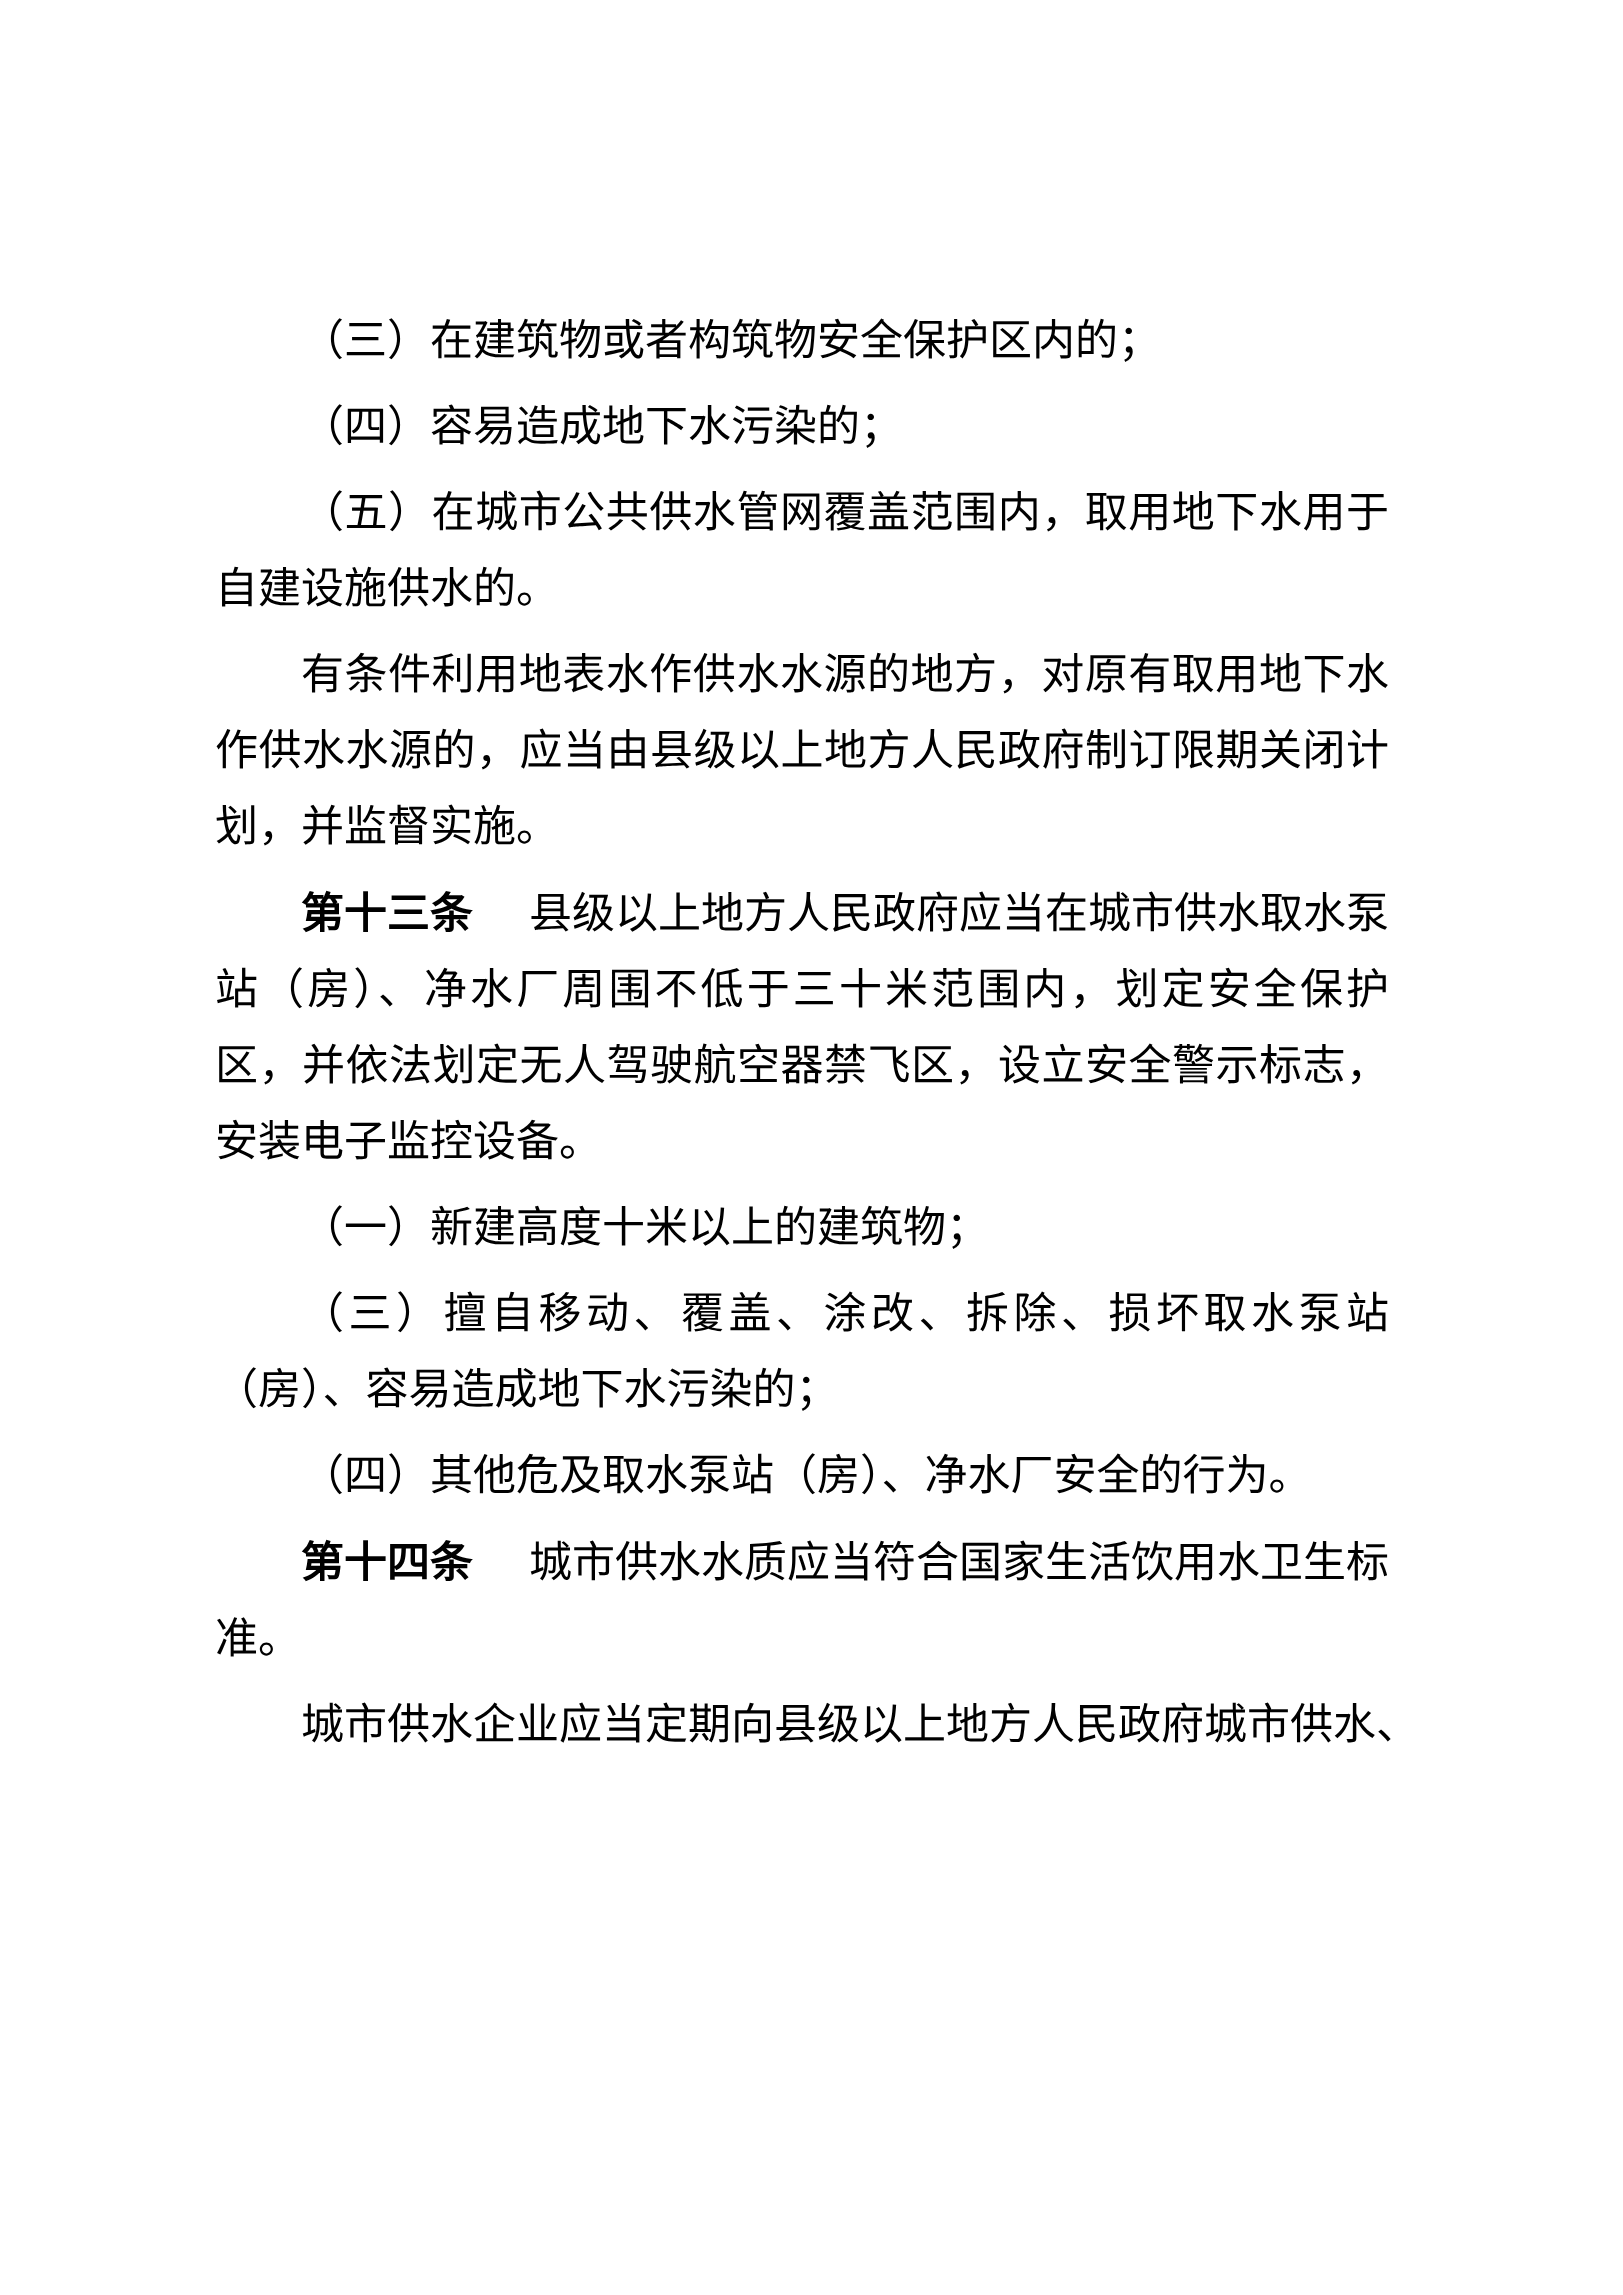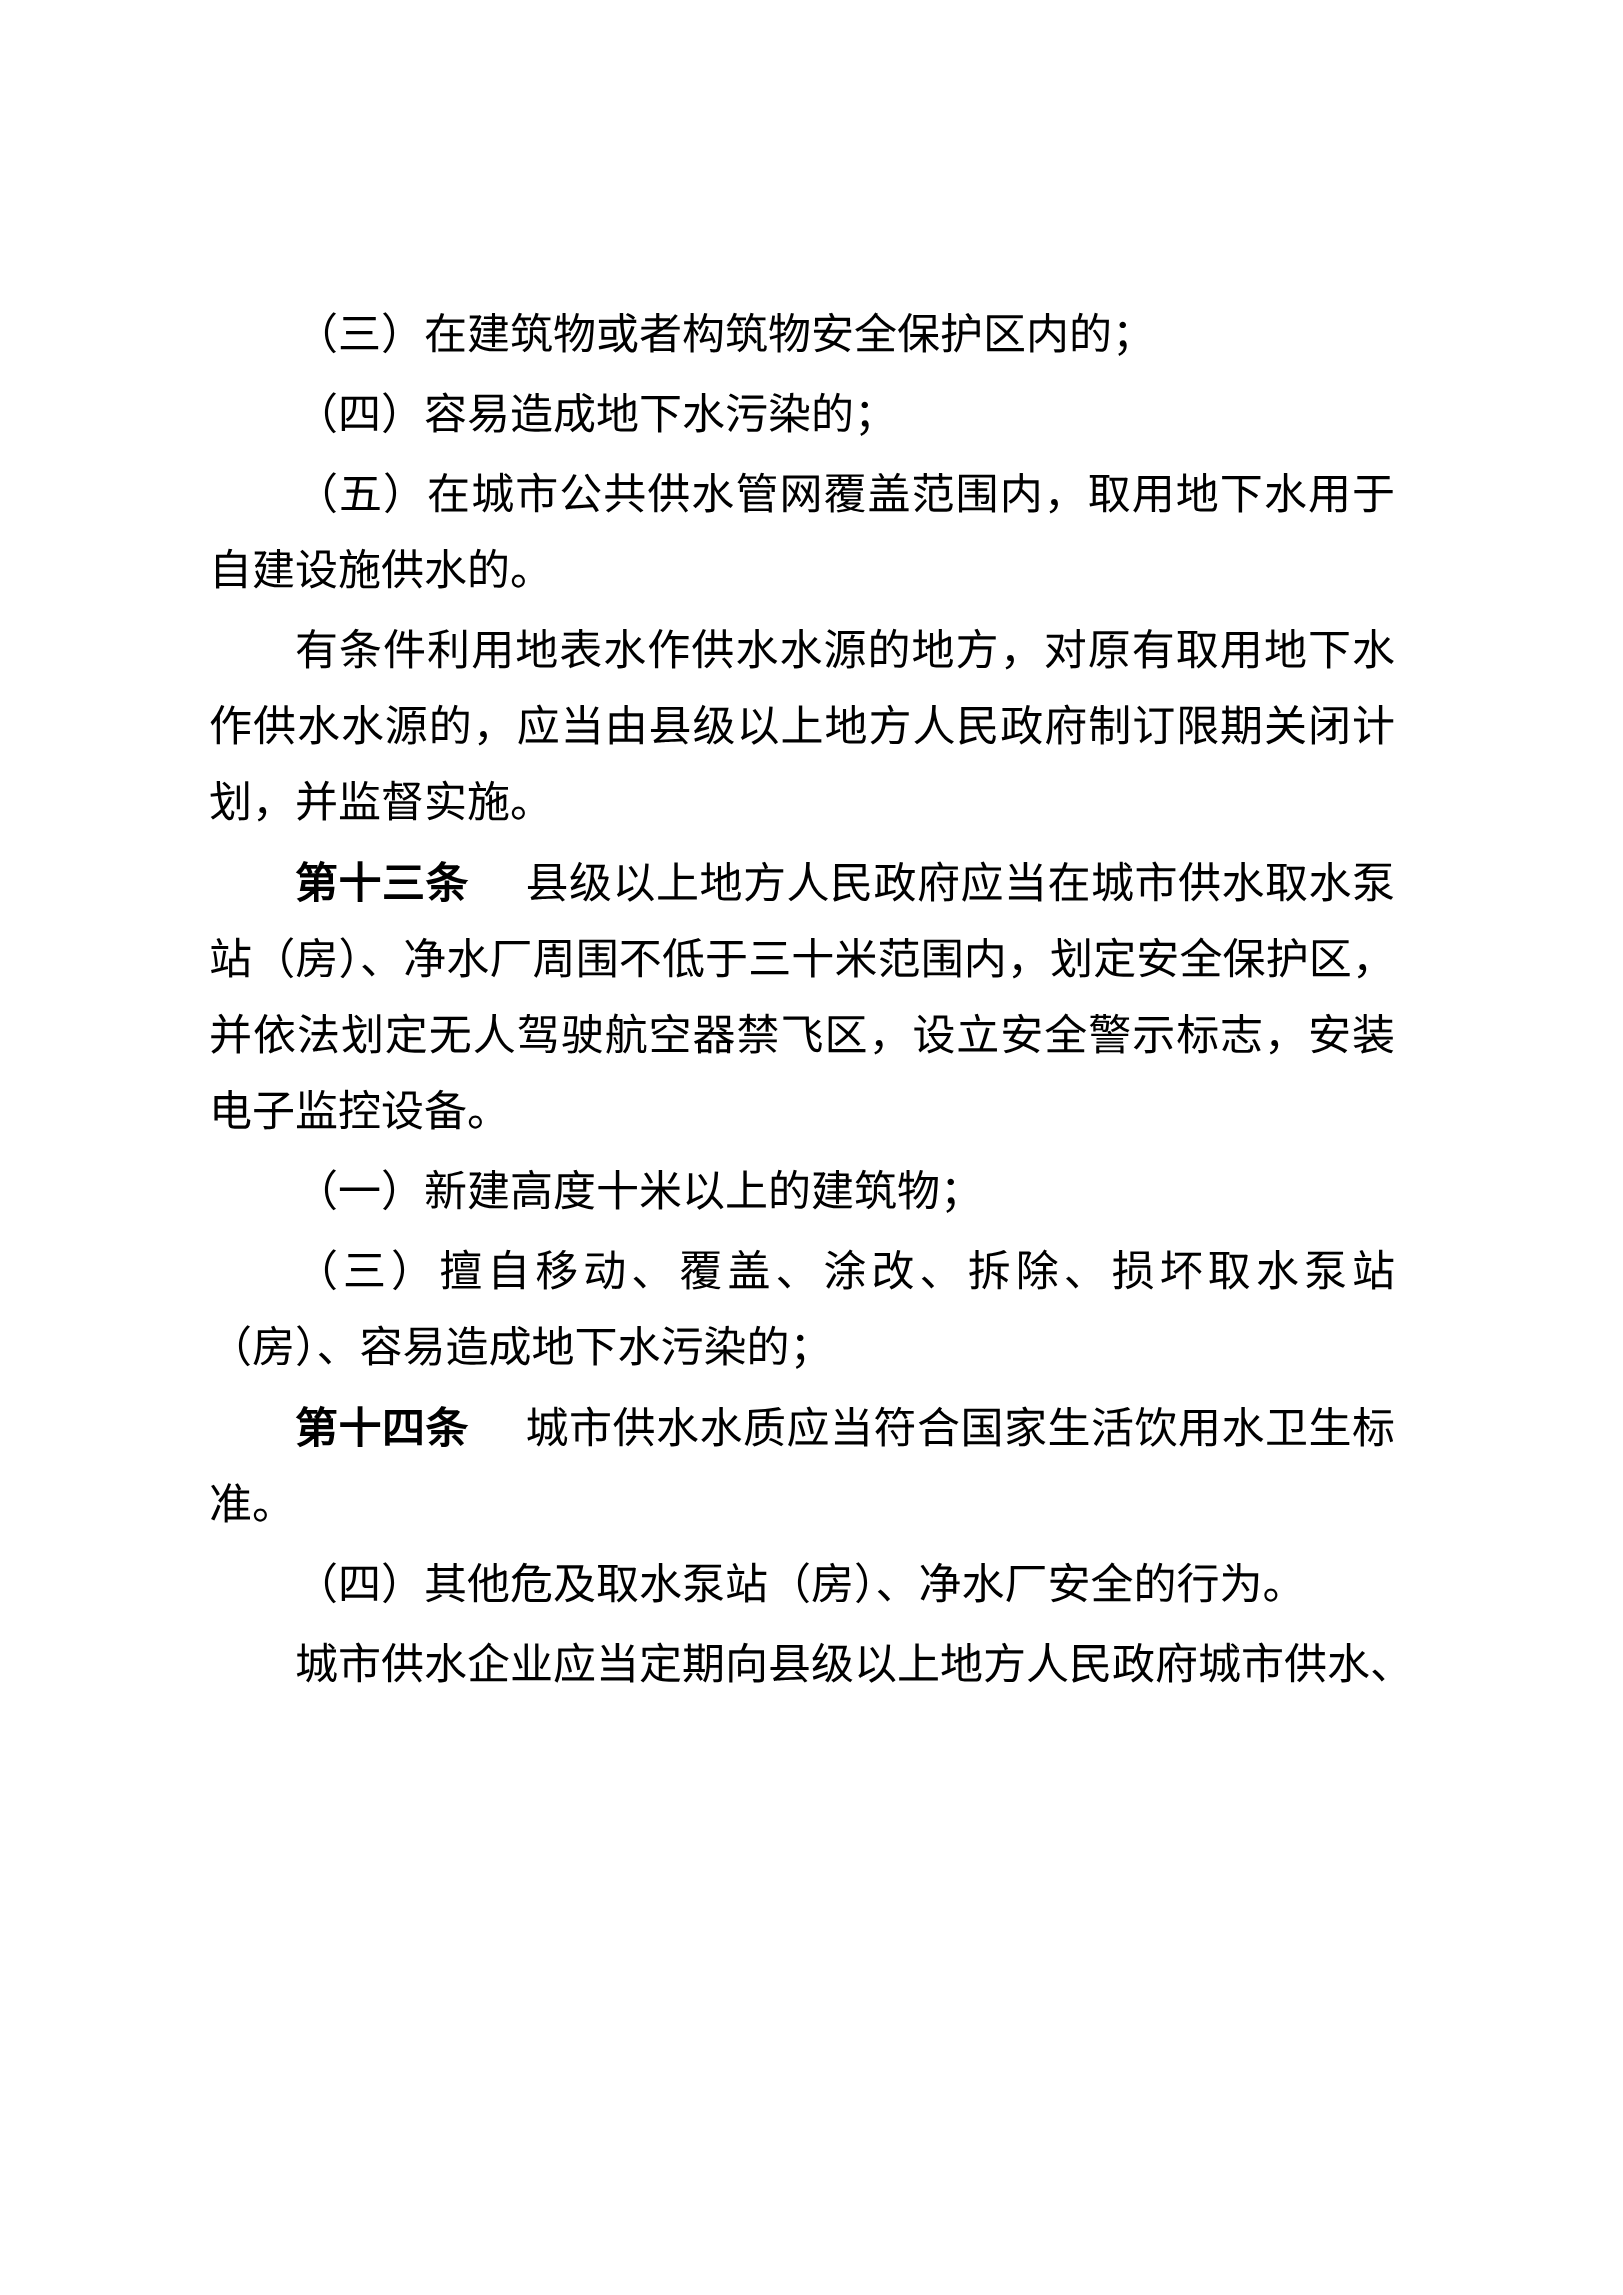--- a/index.html
+++ b/index.html
@@ -10,21 +10,21 @@
   .page {
     position: relative;
     width: 1623px;
     height: 2295px;
     background: #ffffff;
     box-sizing: border-box;
     padding: 293px 224px 0 205px;
     overflow: hidden;
   }
   .para {
-    margin: 4px;
+    margin: 10px;
     padding: 0;
     font-family: "Liberation Serif", "DejaVu Serif", serif;
     font-size: 43px;
     line-height: 76px;
     color: #000000;
     text-align: justify;
     text-align-last: left;
     text-indent: 2em;
     letter-spacing: normal;
     word-break: normal;
@@ -52,21 +52,21 @@
   <p class="para">有条件利用地表水作供水水源的地方，对原有取用地下水作供水水源的，应当由县级以上地方人民政府制订限期关闭计划，并监督实施。</p>
 
   <p class="para"><span class="article-num">第十三条</span><span>　县级以上地方人民政府应当在城市供水取水泵站（房）、净水厂周围不低于三十米范围内，划定安全保护区，并依法划定无人驾驶航空器禁飞区，设立安全警示标志，安装电子监控设备。</span></p>
 
 
   <p class="para">（一）新建高度十米以上的建筑物；</p>
 
 
   <p class="para">（三）擅自移动、覆盖、涂改、拆除、损坏取水泵站（房）、容易造成地下水污染的；</p>
 
+  <p class="para">（四）其他危及取水泵站（房）、净水厂安全的行为。</p>
+
   <p class="para"><span class="article-num">第十四条</span><span>　城市供水水质应当符合国家生活饮用水卫生标准。</span></p>
-
-  <p class="para">（四）其他危及取水泵站（房）、净水厂安全的行为。</p>
 
 
   <p class="para one-line">城市供水企业应当定期向县级以上地方人民政府城市供水、</p>
 
 </div>
 
 
 </body></html>

